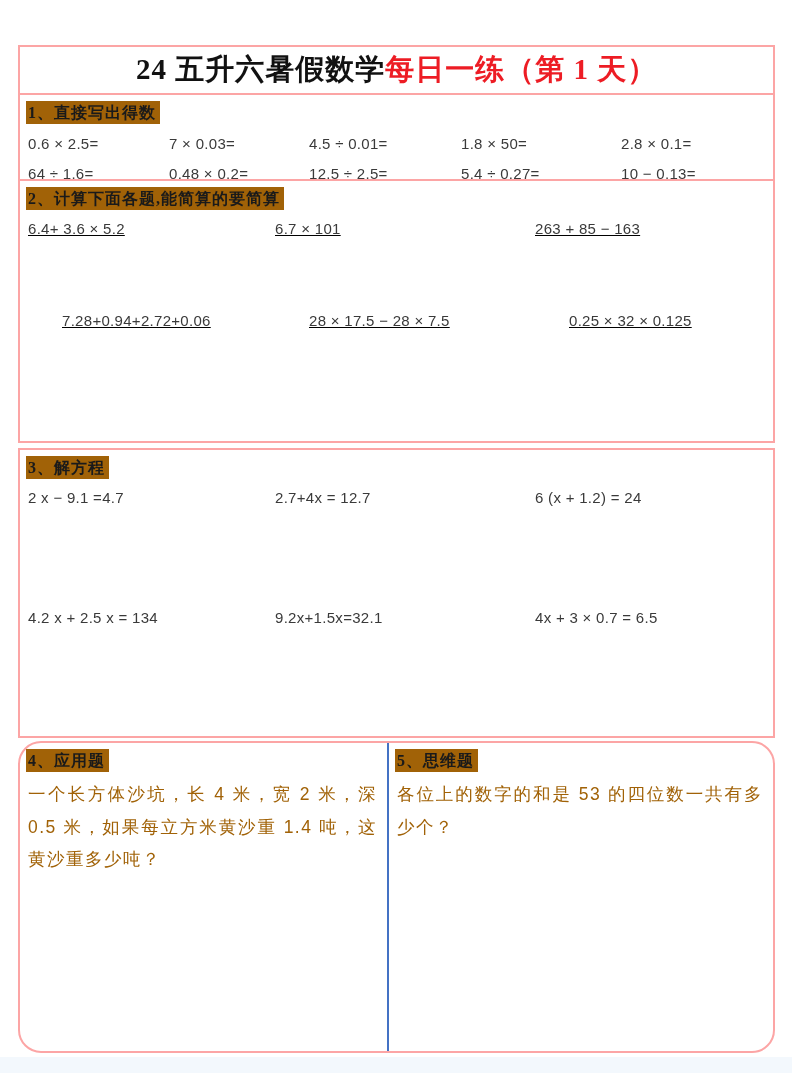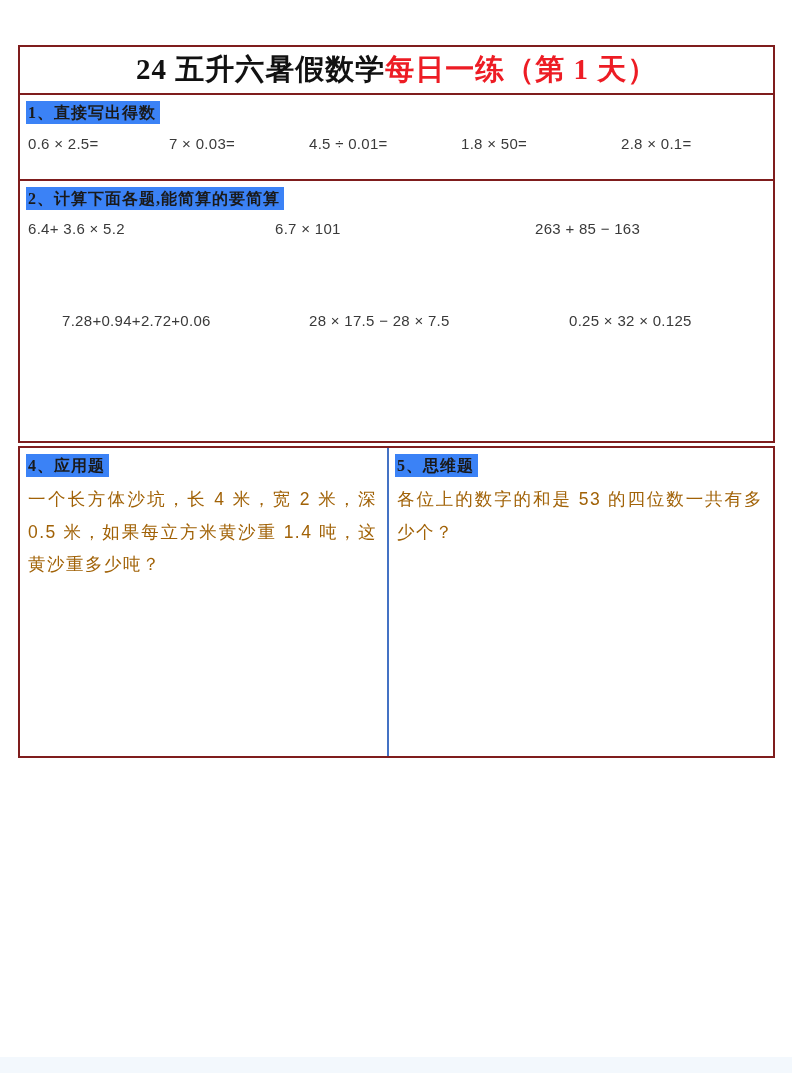--- a/index.html
+++ b/index.html
@@ -2,38 +2,38 @@
 <html><head>
 <meta charset="utf-8">
 <style>
   * { margin:0; padding:0; box-sizing:border-box; }
   html,body { width:792px; height:1073px; background:#ffffff; overflow:hidden;
               font-family:"Liberation Sans", sans-serif; }
   .page { position:relative; width:792px; height:1073px; background:#ffffff; }
   .bottom-strip { position:absolute; left:0; bottom:0; width:792px; height:16px;
                   background:#f3f8fd; }
   .sheet { position:absolute; left:18px; top:45px; width:757px; }
-  .box { border:2px solid #7f1d1d; background:#ffffff; width:100%; }
+  .box { border:2px solid #fca5a5; background:#ffffff; width:100%; }
 
   
   .title-box { height:50px; display:flex; align-items:center; justify-content:center; }
   .page-title { font-family:"Liberation Serif", serif; font-weight:bold;
                 font-size:29px; color:#111111; letter-spacing:1px; white-space:nowrap; }
   .title-red { color:#ED1C24; }
 
   
   .sec1 { height:88px;  margin-top:-2px; }
-  .sec2 { height:264px; margin-top:-2px; }
+  .sec2 { height:264px; margin-top:-2px;text-decoration:underline; }
   .sec3 { height:290px; margin-top:5px; }
-  .sec45 { height:312px; margin-top:3px; display:flex; padding:0; }
+  .sec45 { height:312px; margin-top:3px; display:flex; padding:0;border-radius:23px; }
   .cell-left  { width:369px; border-right:2px solid #4472C4; height:100%; }
   .cell-right { flex:1; height:100%; }
 
   
-  .sec-header { display:inline-block; background:#3b82f6; color:#1a1a1a;
+  .sec-header { display:inline-block; background:#a16207; color:#1a1a1a;
                 font-weight:bold; font-size:16px; line-height:21px;
                 padding:1px 4px 1px 2px; margin:6px 0 0 6px;
                 font-family:"Liberation Serif", serif; letter-spacing:1px; }
 
   
   .prob-row { display:grid; padding-left:8px; color:#3a3a3a; font-size:15px;
               letter-spacing:0.3px; }
   .cols5 { grid-template-columns:141px 140px 152px 160px 1fr; }
   .cols3 { grid-template-columns:247px 260px 1fr; }
   .s1r1 { margin-top:11px; }
@@ -61,36 +61,56 @@
 
     <div class="box sec1">
       <span class="sec-header">1、直接写出得数</span>
       <div class="prob-row cols5 s1r1">
         <span class="prob">0.6 × 2.5=</span>
         <span class="prob">7 × 0.03=</span>
         <span class="prob">4.5 ÷ 0.01=</span>
         <span class="prob">1.8 × 50=</span>
         <span class="prob">2.8 × 0.1=</span>
       </div>
+      <div class="prob-row cols5 s1r2">
+        <span class="prob">64 ÷ 1.6=</span>
+        <span class="prob">0.48 × 0.2=</span>
+        <span class="prob">12.5 ÷ 2.5=</span>
+        <span class="prob">5.4 ÷ 0.27=</span>
+        <span class="prob">10 − 0.13=</span>
+      </div>
     </div>
 
     <div class="box sec2">
       <span class="sec-header">2、计算下面各题,能简算的要简算</span>
       <div class="prob-row cols3 s2r1">
         <span class="prob">6.4+ 3.6 × 5.2</span>
         <span class="prob">6.7 × 101</span>
         <span class="prob">263 + 85 − 163</span>
       </div>
       <div class="prob-row cols3 s2r2">
         <span class="prob">7.28+0.94+2.72+0.06</span>
         <span class="prob">28 × 17.5 − 28 × 7.5</span>
         <span class="prob">0.25 × 32 × 0.125</span>
       </div>
     </div>
 
+    <div class="box sec3">
+      <span class="sec-header">3、解方程</span>
+      <div class="prob-row cols3 s3r1">
+        <span class="prob">2 x  −  9.1 =4.7</span>
+        <span class="prob">2.7+4x = 12.7</span>
+        <span class="prob">6 (x + 1.2) = 24</span>
+      </div>
+      <div class="prob-row cols3 s3r2">
+        <span class="prob">4.2 x + 2.5 x = 134</span>
+        <span class="prob">9.2x+1.5x=32.1</span>
+        <span class="prob">4x + 3 × 0.7 = 6.5</span>
+      </div>
+    </div>
 
     <div class="box sec45">
       <div class="cell-left">
         <span class="sec-header">4、应用题</span>
         <div class="word-body">一个长方体沙坑，长 4 米，宽 2 米，深 0.5 米，如果每立方米黄沙重 1.4 吨，这黄沙重多少吨？</div>
       </div>
       <div class="cell-right">
         <span class="sec-header">5、思维题</span>
         <div class="word-body">各位上的数字的和是 53 的四位数一共有多少个？</div>
       </div>

